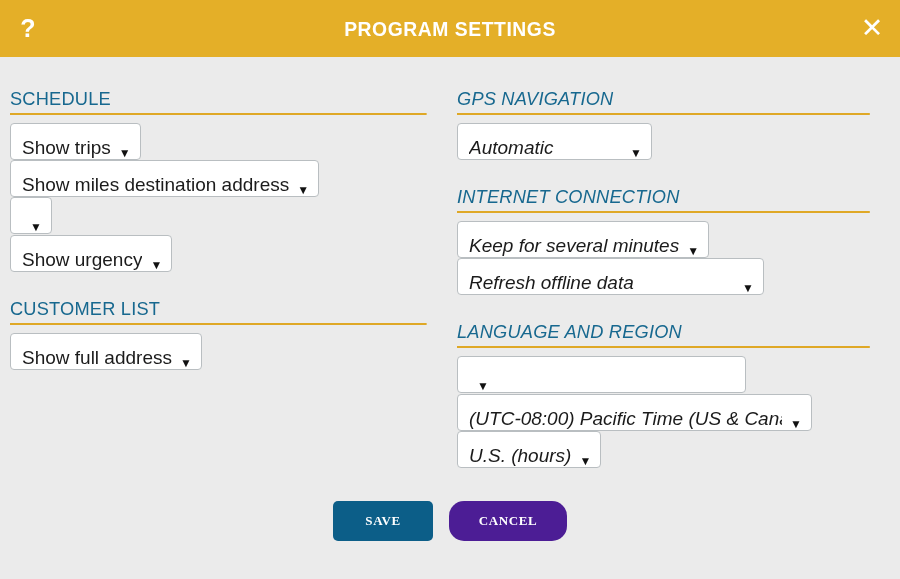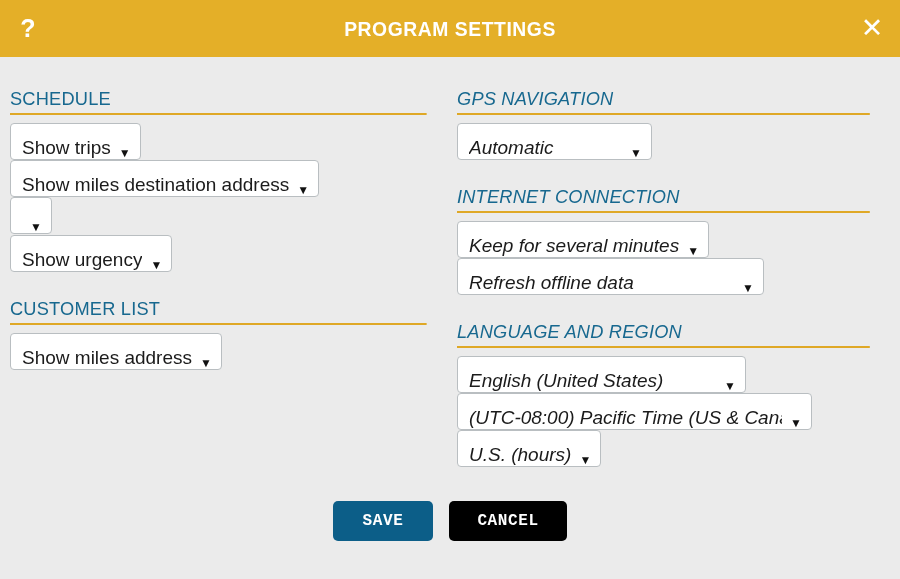--- a/index.html
+++ b/index.html
@@ -128,30 +128,30 @@
     top: 444px;
     width: 900px;
     display: flex;
     justify-content: center;
     gap: 16px;
   }
   .btn {
     border: none;
     border-radius: 5px;
     color: #ffffff;
-    font-family: Liberation Mono, monospace;
-    font-size: 16px;
+    font-family: Liberation Serif, serif;
+    font-size: 13px;
     font-weight: bold;
     letter-spacing: 0.6px;
     height: 40px;
     cursor: pointer;
     padding: 0 24px;
   }
   .btn-save   { background: #0c5e88; min-width: 100px; }
-  .btn-cancel { background: #000000; min-width: 118px; }
+  .btn-cancel { background: #4c1d95; min-width: 118px; border-radius: 15px; }
 </style>
 </head>
 <body>
 
 <div class="titlebar">
   <div class="titlebar-help">?</div>
   <div class="titlebar-title">PROGRAM SETTINGS</div>
   <div class="titlebar-close">✕</div>
 </div>
 
@@ -183,21 +183,21 @@
           <span class="dd-label">Show urgency</span>
           <span class="dd-arrow">▼</span>
         </div>
       </div>
     </div>
 
     <div class="section-head sec-gap-top">CUSTOMER LIST</div>
     <div class="dd-stack">
       <div class="dd-row">
         <div class="dd">
-          <span class="dd-label">Show miles address</span>
+          <span class="dd-label">Show full address</span>
           <span class="dd-arrow">▼</span>
         </div>
       </div>
     </div>
   </div>
 
   <div class="col col-right">
 
     <div class="section-head first-head">GPS NAVIGATION</div>
     <div class="dd-stack">
@@ -222,21 +222,20 @@
           <span class="dd-label">Refresh offline data</span>
           <span class="dd-arrow">▼</span>
         </div>
       </div>
     </div>
 
     <div class="section-head sec-gap-top">LANGUAGE AND REGION</div>
     <div class="dd-stack">
       <div class="dd-row">
         <div class="dd dd-fixed dd-w-lang">
-          <span class="dd-label">English (United States)</span>
           <span class="dd-arrow">▼</span>
         </div>
       </div>
       <div class="dd-row">
         <div class="dd dd-fixed dd-w-tz">
           <span class="dd-label">(UTC-08:00) Pacific Time (US &amp; Canada)</span>
           <span class="dd-arrow">▼</span>
         </div>
       </div>
       <div class="dd-row">

